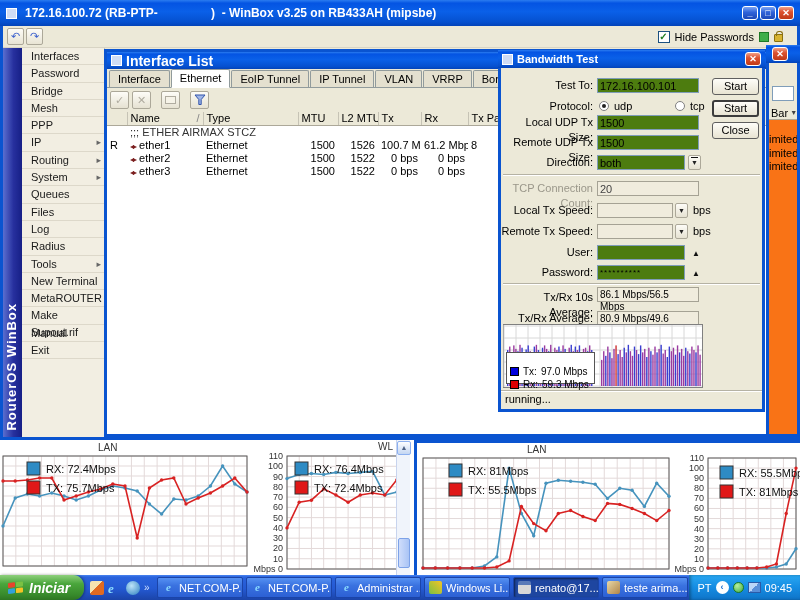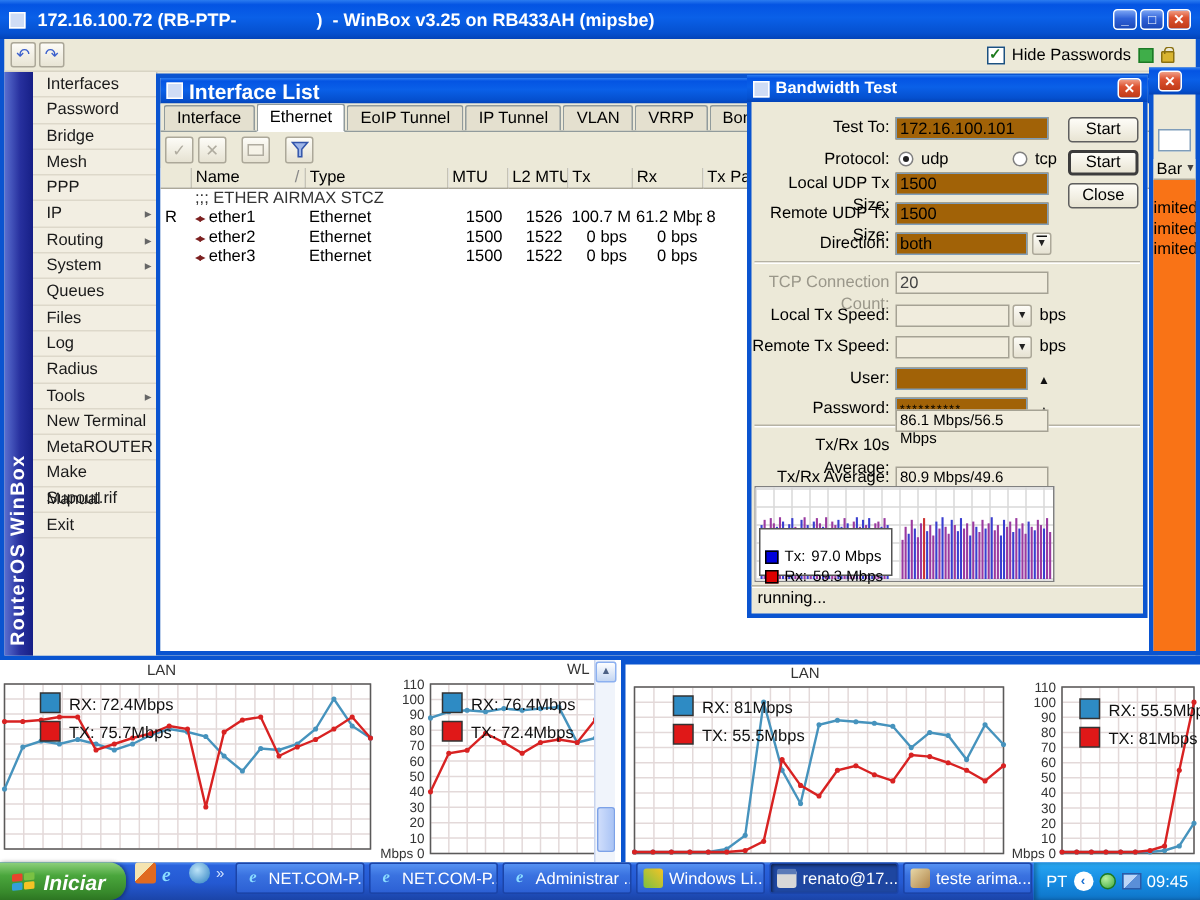--- a/index.html
+++ b/index.html
@@ -66,21 +66,21 @@
   .q-filter { position:absolute; left:3px; top:38px; width:22px; height:15px; background:#fff; border:1px solid #7f9db9; }
   .q-head { position:absolute; left:0; top:58px; width:28px; height:14px; background:#ece9d8; border-bottom:1px solid #aca899; padding:0 2px; display:flex; align-items:center; gap:2px; }
   .q-rows { position:absolute; left:0; top:72px; width:28px; bottom:0; background:#f97316; }
   .q-row { height:13.5px; line-height:13px; overflow:hidden; }
 
   
   #bt-dialog { left:498px; top:50px; width:267px; height:362px; z-index:3; }
   #bt-dialog .xp-titlebar { height:18px; }
   .bt-label { position:absolute; left:0; width:92px; text-align:right; line-height:15px; color:#000; }
   .bt-label.dis { color:#9a978a; }
-  .bt-input { position:absolute; left:96px; width:102px; height:15px; background:#a16207; border:1px solid #7f9db9; padding:1px 2px; line-height:12px; }
+  .bt-input { position:absolute; left:96px; width:102px; height:15px; background:#4d7c0f; border:1px solid #7f9db9; padding:1px 2px; line-height:12px; }
   .bt-input.dis { background:#f0ecdd; border:1px solid #a5a294; color:#444; }
   .bt-btn { position:absolute; left:211px; width:47px; height:17px; border:1px solid #5f5f5f; border-radius:3px;
     background:linear-gradient(180deg,#fefdf8,#e8e4d3); text-align:center; line-height:15px; }
   .bt-btn.default { border:2px solid #3c3c3c; line-height:13px; }
   .radio { position:absolute; width:10px; height:10px; border:1px solid #808080; border-radius:50%; background:#fff; }
   .radio.sel:after { content:""; position:absolute; left:2px; top:2px; width:4px; height:4px; border-radius:50%; background:#222; }
   .hsep { position:absolute; left:2px; width:257px; height:2px; border-top:1px solid #b5b2a4; border-bottom:1px solid #fff; }
   .spin { position:absolute; width:13px; height:15px; border:1px solid #aca899; border-radius:2px; background:linear-gradient(180deg,#fdfcf7,#e6e2d2);
     font-size:7px; text-align:center; line-height:14px; color:#222; }
   .uparr { position:absolute; font-size:8px; color:#111; }
@@ -97,21 +97,21 @@
   svg.chart { position:absolute; overflow:visible; }
 
   
   #sb { position:absolute; left:396px; top:0; width:14px; height:135px; background:#f0f4fb; border-left:1px solid #c8d4ee; }
   .sb-btn { position:absolute; left:0; width:14px; height:14px; background:linear-gradient(180deg,#fdfeff,#c4d6f2); border:1px solid #8cb0f0; border-radius:2px;
     color:#4d6185; font-size:7px; text-align:center; line-height:12px; }
   .sb-thumb { position:absolute; left:1px; top:98px; width:12px; height:30px; background:linear-gradient(90deg,#cfddfb,#aac4f5); border:1px solid #7da2e8; border-radius:2px; }
 
   
   #taskbar { position:absolute; left:0; top:575px; width:800px; height:25px;
-    background:linear-gradient(180deg,#4a85f0 0%,#2a63dd 8%,#2459d2 55%,#1b44a8 100%); display:flex; align-items:flex-start; }
+    background:linear-gradient(180deg,#4a85f0 0%,#2a63dd 8%,#2459d2 55%,#1b44a8 100%); display:flex; align-items:center; }
   #start-btn { width:86px; height:25px; border-radius:0 11px 11px 0;
     background:linear-gradient(180deg,#8ed07c 0%,#4aa63c 35%,#37892b 80%,#2d7522 100%);
     color:#fff; font-weight:bold; font-style:italic; font-size:14px; display:flex; align-items:center; gap:5px; padding-left:8px;
     box-shadow:1px 0 3px rgba(0,0,0,.4); }
   .ql { display:flex; align-items:center; gap:4px; padding:0 6px; }
   .ql-ico { width:14px; height:14px; border-radius:2px; }
   .tb-btn { width:88px; height:21px; margin:0 1.5px; border:1px solid #1b44a8; border-radius:2px;
     background:linear-gradient(180deg,#5591f2,#3a72e0 40%,#2c60d4); color:#fff; display:flex; align-items:center; gap:4px; padding:0 4px; overflow:hidden; white-space:nowrap; }
   .tb-btn.active { background:#1e46a0; box-shadow:inset 1px 1px 2px rgba(0,0,0,.5); }
   .tb-ico { width:13px; height:13px; flex:0 0 auto; border-radius:2px; font-size:11px; line-height:13px; text-align:center; }
@@ -334,21 +334,21 @@
   <span class="bt-input" style="top:192px; width:88px;"></span>
   <span class="uparr" style="left:191px; top:196px;">▲</span>
 
   <span class="bt-label" style="top:212px;">Password:</span>
   <span class="bt-input" style="top:212px; width:88px; font-size:8px; letter-spacing:1px;">**********</span>
   <span class="uparr" style="left:191px; top:216px;">▲</span>
 
   <div class="hsep" style="top:230px;"></div>
 
   <span class="bt-label" style="top:237px;">Tx/Rx 10s Average:</span>
-  <span class="bt-input dis" style="top:220px; color:#000; font-size:10px;">86.1 Mbps/56.5 Mbps</span>
+  <span class="bt-input dis" style="top:234px; color:#000; font-size:10px;">86.1 Mbps/56.5 Mbps</span>
 
   <span class="bt-label" style="top:258px;">Tx/Rx Average:</span>
   <span class="bt-input dis" style="top:258px; color:#000; font-size:10px;">80.9 Mbps/49.6 Mbps</span>
 
   <div id="bt-graph-wrap">
     <svg class="chart" style="left:0; top:0;" width="198" height="62">
         <rect x="0" y="0" width="198" height="62" fill="#fff"></rect>
         <line x1="0" y1="0" x2="0" y2="62" stroke="#d8d8d8"></line>
         <line x1="12" y1="0" x2="12" y2="62" stroke="#d8d8d8"></line>
         <line x1="24" y1="0" x2="24" y2="62" stroke="#d8d8d8"></line>

